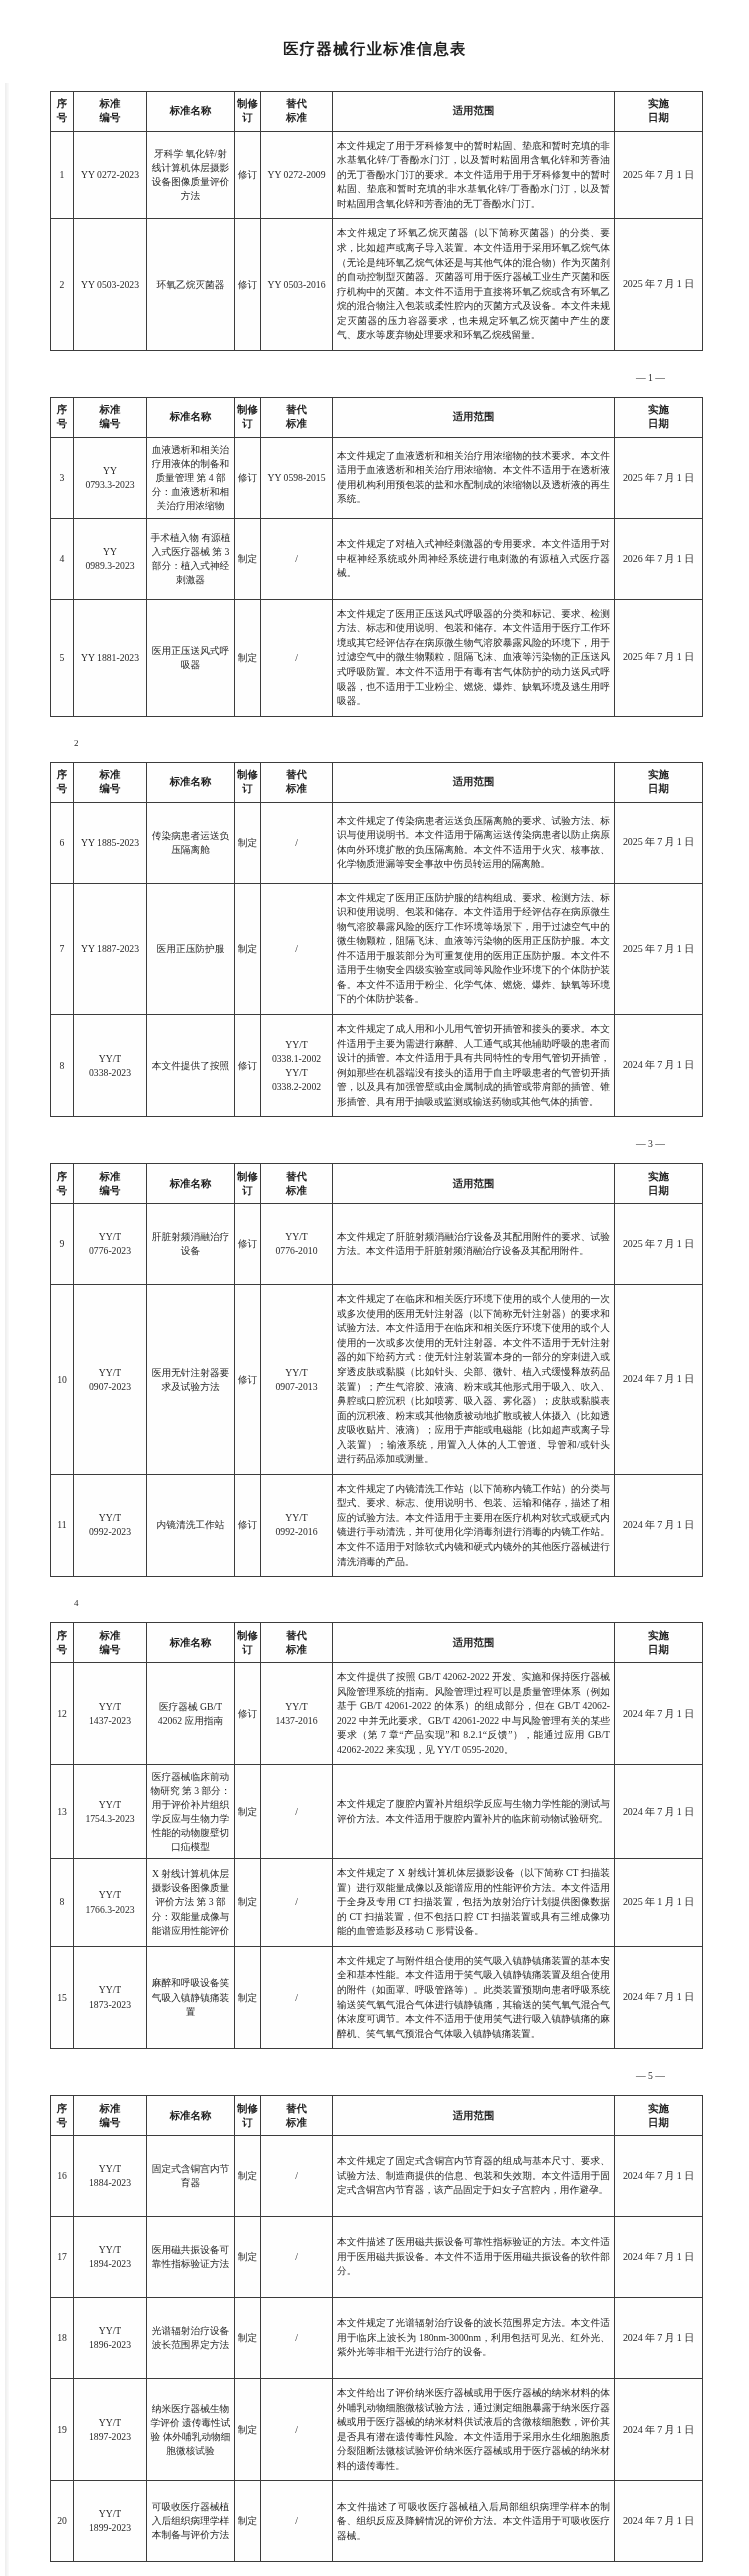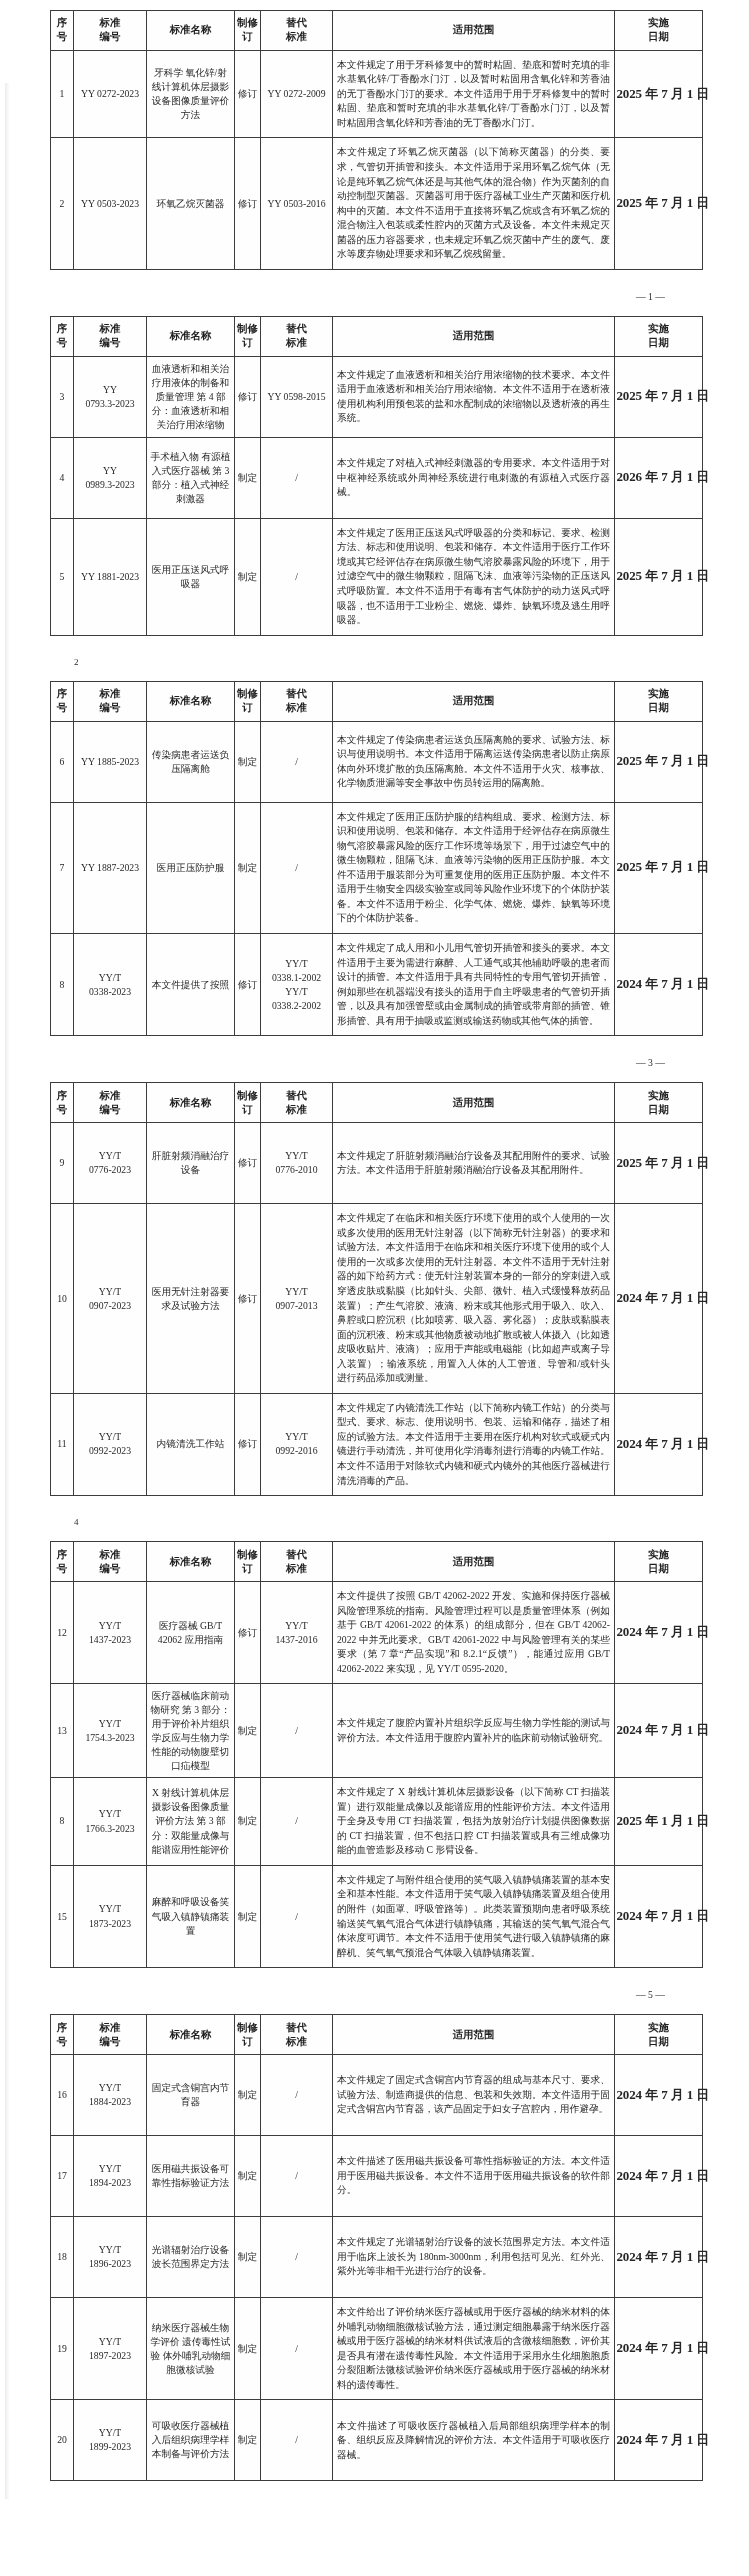--- a/index.html
+++ b/index.html
@@ -71,24 +71,23 @@
   }
   td.c-code, td.c-replaced { white-space: pre-line; font-family: Liberation Serif, serif; }
   td.c-scope {
     text-align: justify;
     text-justify: inter-ideograph;
     padding: 7px 4px;
     line-height: 1.5;
   }
   td.c-date {
     white-space: nowrap;
-    font-size: 13px;
+    font-size: 10px;
     letter-spacing: -0.1px;
     padding: 1.4px 1.4px;
-    font-weight: bold;
   }
   td.c-no { font-size: 9.7px; }
   .page-marker {
     font-size: 9.7px;
     color: #2a2a2a;
     margin: 21px 0 14px 0;
   }
   .page-marker.right {
     text-align: right;
     padding-right: 85px;
@@ -98,20 +97,21 @@
     padding-left: 74px;
     font-size: 9px;
   }
 </style>
 </head>
 <body>
 
 <div class="scan-edge"></div>
 
 <div class="page">
+  <h1 class="title">医疗器械行业标准信息表</h1>
   <div>
   <section class="doc-page">
     <table class="std-table">
       <colgroup>
         <col style="width:23px">
         <col style="width:73px">
         <col style="width:88px">
         <col style="width:26px">
         <col style="width:72px">
         <col style="width:282px">
@@ -142,21 +142,21 @@
               <td class="c-replaced">YY 0272-2009</td>
               <td class="c-scope">本文件规定了用于牙科修复中的暂时粘固、垫底和暂时充填的非水基氧化锌/丁香酚水门汀，以及暂时粘固用含氧化锌和芳香油的无丁香酚水门汀的要求。本文件适用于用于牙科修复中的暂时粘固、垫底和暂时充填的非水基氧化锌/丁香酚水门汀，以及暂时粘固用含氧化锌和芳香油的无丁香酚水门汀。</td>
               <td class="c-date">2025 年 7 月 1 日</td>
             </tr>
             <tr>
               <td class="c-no">2</td>
               <td class="c-code">YY 0503-2023</td>
               <td class="c-name">环氧乙烷灭菌器</td>
               <td class="c-revision">修订</td>
               <td class="c-replaced">YY 0503-2016</td>
-              <td class="c-scope">本文件规定了环氧乙烷灭菌器（以下简称灭菌器）的分类、要求，气管切开插管和接头。本文件适用于采用环氧乙烷气体（无论是纯环氧乙烷气体还是与其他气体的混合物）作为灭菌剂的自动控制型灭菌器。灭菌器可用于医疗器械工业生产灭菌和医疗机构中的灭菌。本文件不适用于直接将环氧乙烷或含有环氧乙烷的混合物注入包装或柔性腔内的灭菌方式及设备。本文件未规定灭菌器的压力容器要求，也未规定环氧乙烷灭菌中产生的废气、废水等废弃物处理要求和环氧乙烷残留量。</td>
+              <td class="c-scope">本文件规定了环氧乙烷灭菌器（以下简称灭菌器）的分类、要求，比如超声或离子导入装置。本文件适用于采用环氧乙烷气体（无论是纯环氧乙烷气体还是与其他气体的混合物）作为灭菌剂的自动控制型灭菌器。灭菌器可用于医疗器械工业生产灭菌和医疗机构中的灭菌。本文件不适用于直接将环氧乙烷或含有环氧乙烷的混合物注入包装或柔性腔内的灭菌方式及设备。本文件未规定灭菌器的压力容器要求，也未规定环氧乙烷灭菌中产生的废气、废水等废弃物处理要求和环氧乙烷残留量。</td>
               <td class="c-date">2025 年 7 月 1 日</td>
             </tr>
           </tbody>
     </table>
     <div class="page-marker right">— 1 —</div>
   </section>
 
   <section class="doc-page">
     <table class="std-table">
       <colgroup>

